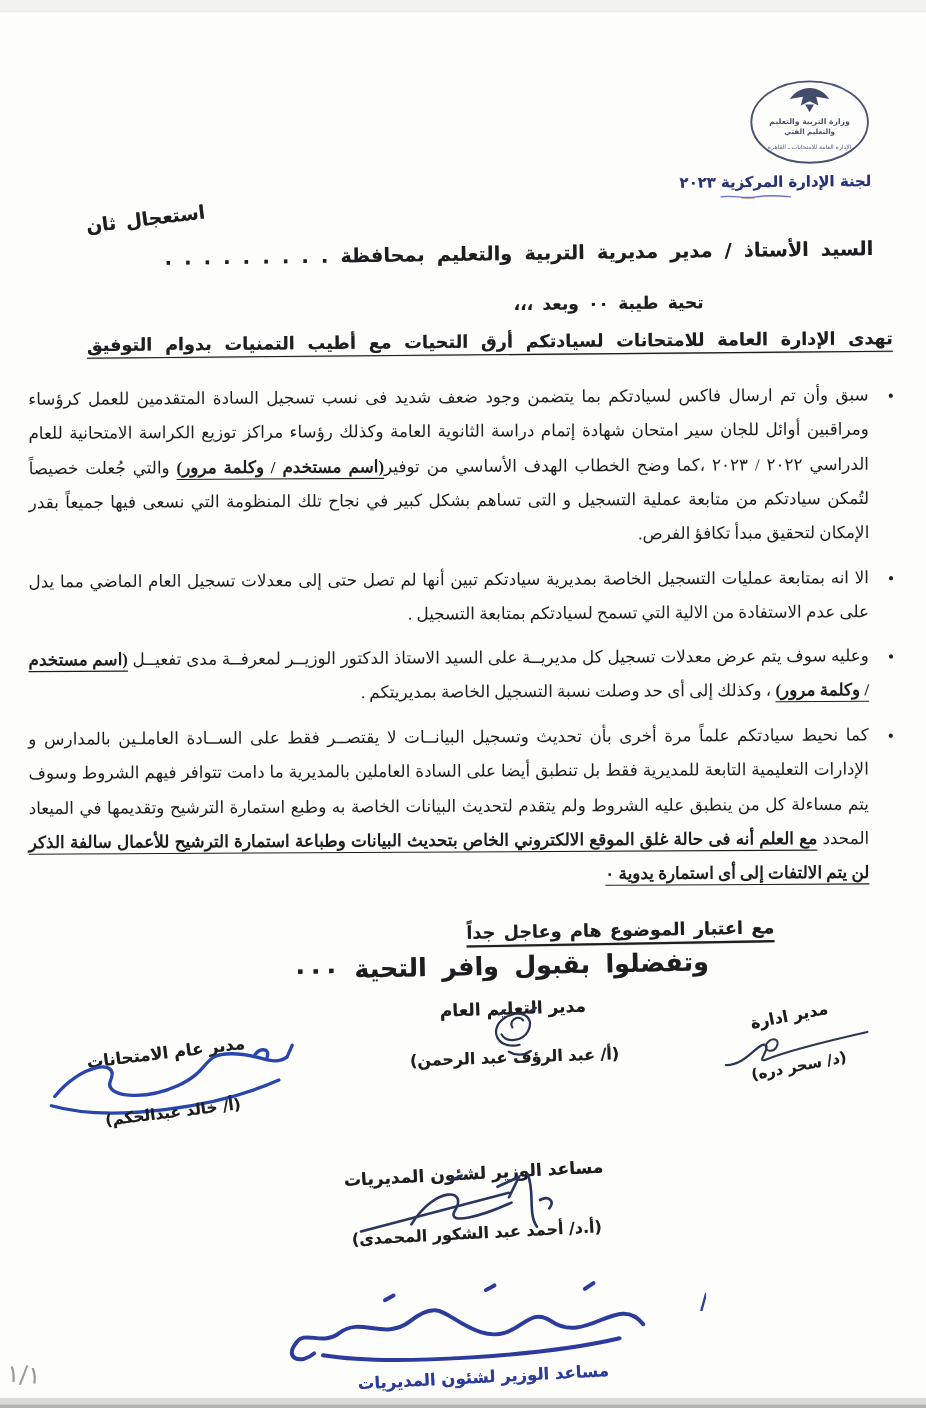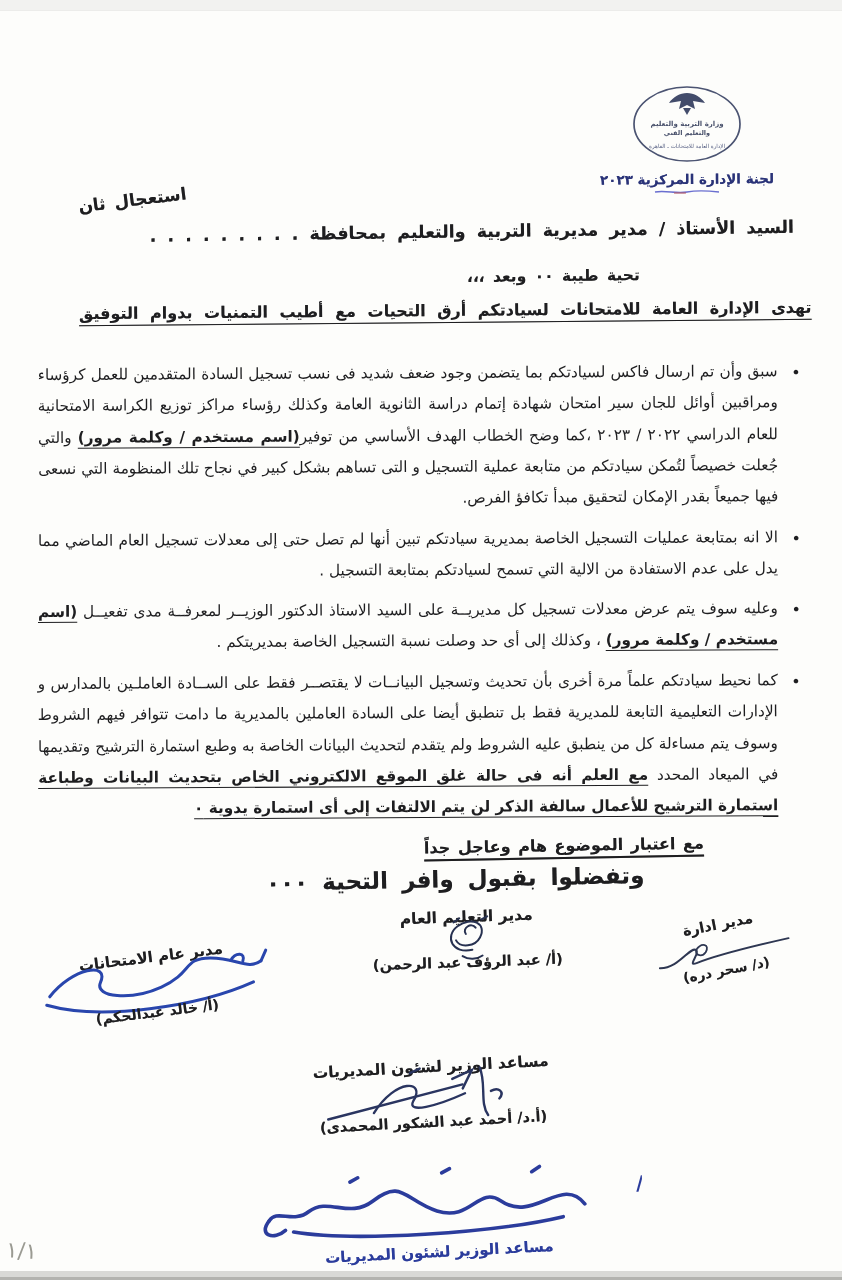--- a/index.html
+++ b/index.html
@@ -6,32 +6,32 @@
   body{
     width:842px;height:1280px;position:relative;overflow:hidden;
     background:#fdfdfb;
     font-family:"DejaVu Sans",sans-serif;
     color:#1e1e20;direction:rtl;
   }
   .page{position:absolute;inset:0;}
   .top-strip{position:absolute;top:0;left:0;right:0;height:10px;background:#f2f2f0;border-bottom:1px solid #ececea;}
   .bottom-strip{position:absolute;bottom:0;left:0;right:0;height:9px;background:#d9d9d6;box-shadow:inset 0 -3px 0 #b3b3af;}
   
-  .stamp{position:absolute;top:84px;right:50px;width:210px;text-align:center;}
+  .stamp{position:absolute;top:71px;right:50px;width:210px;text-align:right;}
   .stamp .emblem{filter:blur(.3px) opacity(.92);}
   .committee{color:#2a3378;font-weight:bold;font-size:13.5px;margin-top:3px;transform:rotate(-.5deg);text-shadow:0 0 .6px rgba(42,51,120,.6);}
   .committee-underline{display:block;margin:1px auto 0;}
   
   .urgency{position:absolute;top:190px;left:78px;font-size:17px;font-weight:bold;transform:rotate(-7deg);word-spacing:3px;}
   .addressee{position:absolute;top:222px;right:48px;width:750px;font-size:17.5px;font-weight:bold;word-spacing:5px;transform:rotate(-.8deg);}
   .salutation{position:absolute;top:267px;right:202px;font-size:15.5px;font-weight:bold;word-spacing:3px;transform:rotate(-.6deg);}
   .greeting{position:absolute;top:301px;right:30px;font-size:16px;font-weight:bold;word-spacing:6px;
     text-decoration:underline;text-underline-offset:6px;text-decoration-thickness:1.4px;transform:rotate(-.5deg);}
   
-  .bullets{position:absolute;top:346px;right:26px;left:26px;margin:12px;padding:0;list-style:none;}
+  .bullets{position:absolute;top:346px;right:26px;left:26px;margin:0;padding:0;list-style:none;font-family:Liberation Serif, serif;}
   .bullets li{position:relative;padding-right:26px;font-size:15.3px;line-height:2.05;text-align:justify;margin-bottom:9px;transform:rotate(-.3deg);}
   .bullets li::before{content:"•";position:absolute;right:3px;top:1px;font-size:16px;}
   .emph{font-weight:bold;text-decoration:underline;text-underline-offset:5px;text-decoration-thickness:1.3px;}
   .note{position:absolute;top:836px;right:138px;font-size:16px;font-weight:bold;word-spacing:2px;
     text-decoration:underline;text-underline-offset:6px;text-decoration-thickness:1.5px;transform:rotate(-1deg);}
   .farewell{position:absolute;top:866px;right:198px;font-size:23px;font-weight:bold;word-spacing:6px;transform:rotate(-1.2deg);}
   
   .sig{position:absolute;text-align:center;}
   .sig .title{font-weight:bold;}
   .sig .name{font-weight:bold;}

